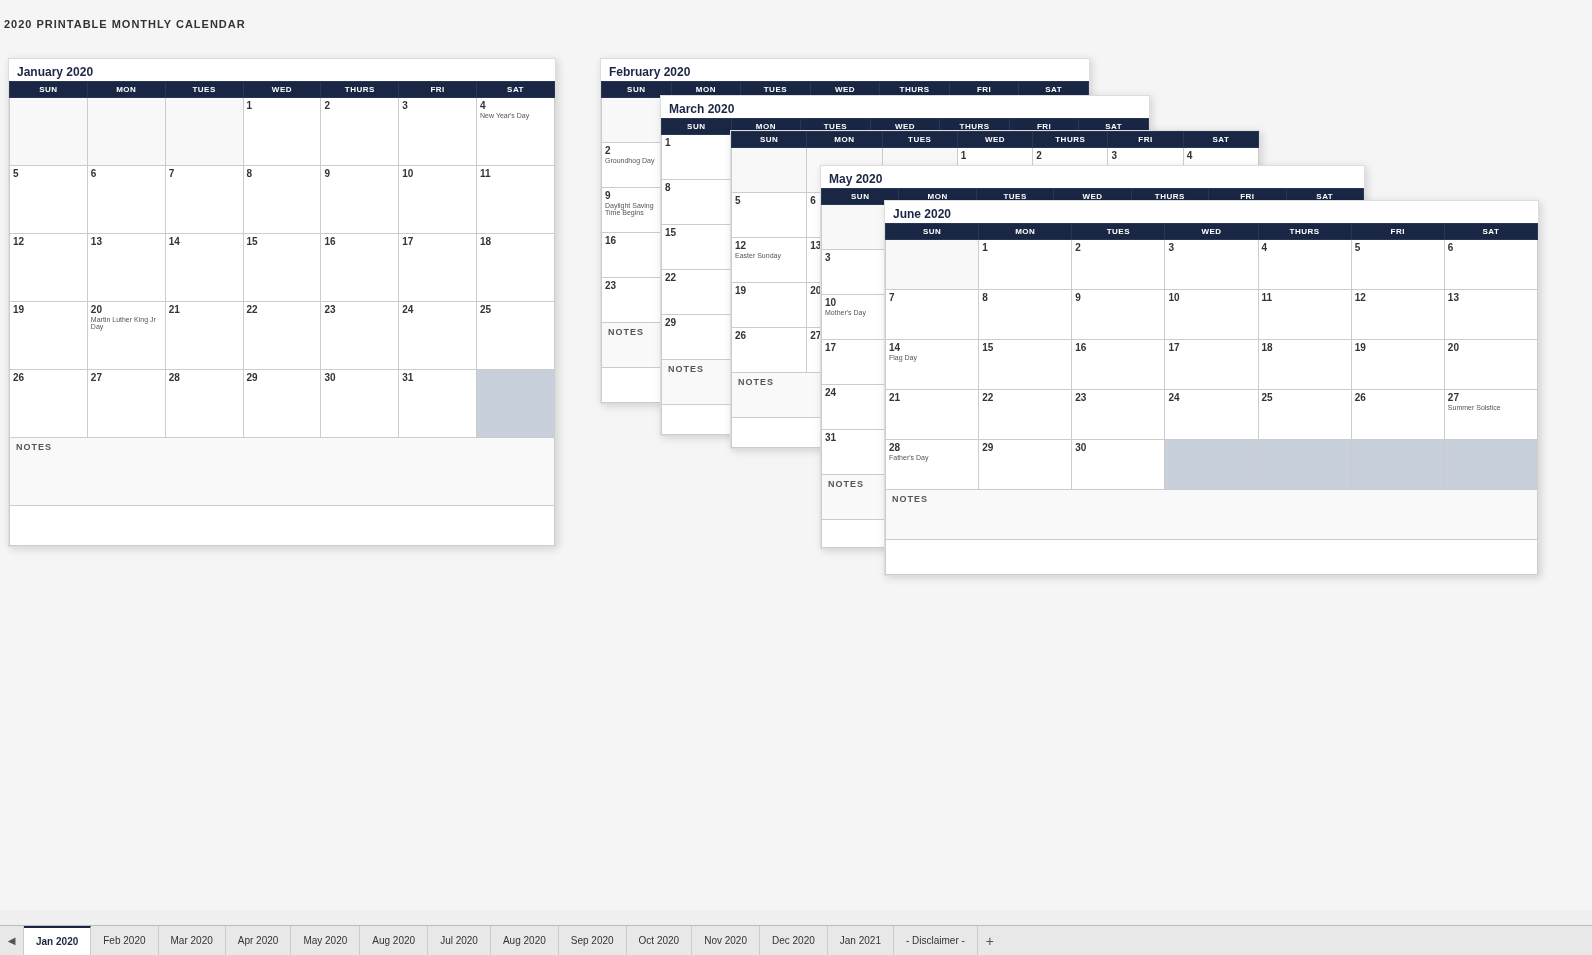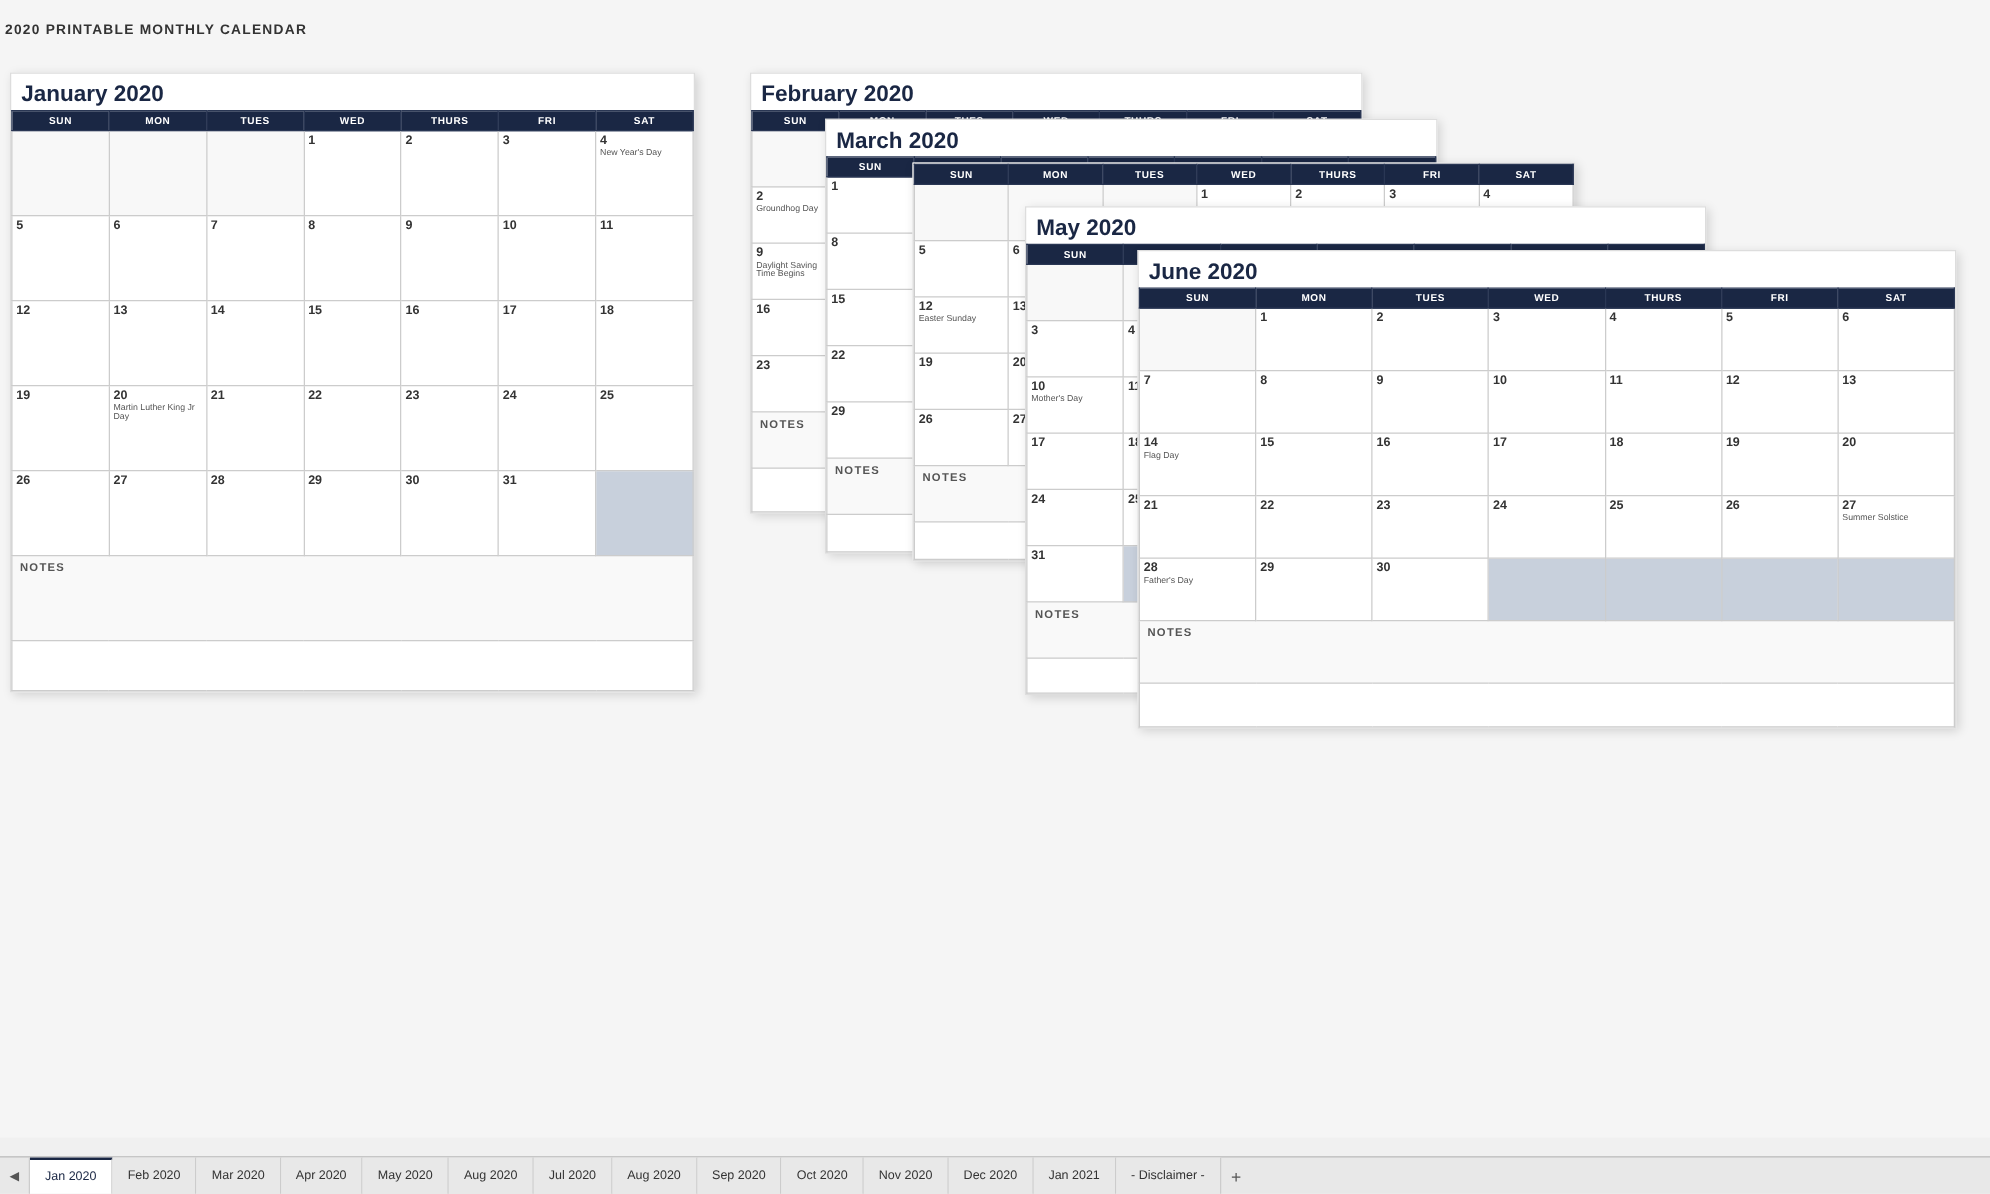--- a/index.html
+++ b/index.html
@@ -32,21 +32,21 @@
 
     
     .cal-card {
       background: white;
       border: 1px solid #ddd;
       position: absolute;
       box-shadow: 2px 2px 8px rgba(0,0,0,0.15);
     }
 
     .cal-month-title {
-      font-size: 18px;
+      font-size: 12px;
       font-weight: bold;
       color: #1a2744;
       padding: 6px 8px 2px 8px;
     }
 
     .cal-grid {
       width: 100%;
       border-collapse: collapse;
     }
 
@@ -121,21 +121,21 @@
       align-items: center;
       cursor: pointer;
       border-right: 1px solid #ccc;
       color: #333;
       white-space: nowrap;
       background: #e8e8e8;
     }
 
     .tab-item.active {
       background: white;
-      font-weight: normal;
+      font-weight: bold;
       color: #1a2744;
       border-top: 2px solid #1a2744;
     }
 
     .tab-add {
       padding: 0 8px;
       font-size: 14px;
       display: flex;
       align-items: center;
       cursor: pointer;
@@ -182,21 +182,21 @@
     }
 
     #cal-may {
       left: 820px;
       top: 165px;
       width: 545px;
       z-index: 4;
     }
 
     #cal-jun {
-      left: 910px;
+      left: 884px;
       top: 200px;
       width: 655px;
       z-index: 5;
     }
 
     .cal-grid td {
       height: 55px;
       width: 14.28%;
     }
 

